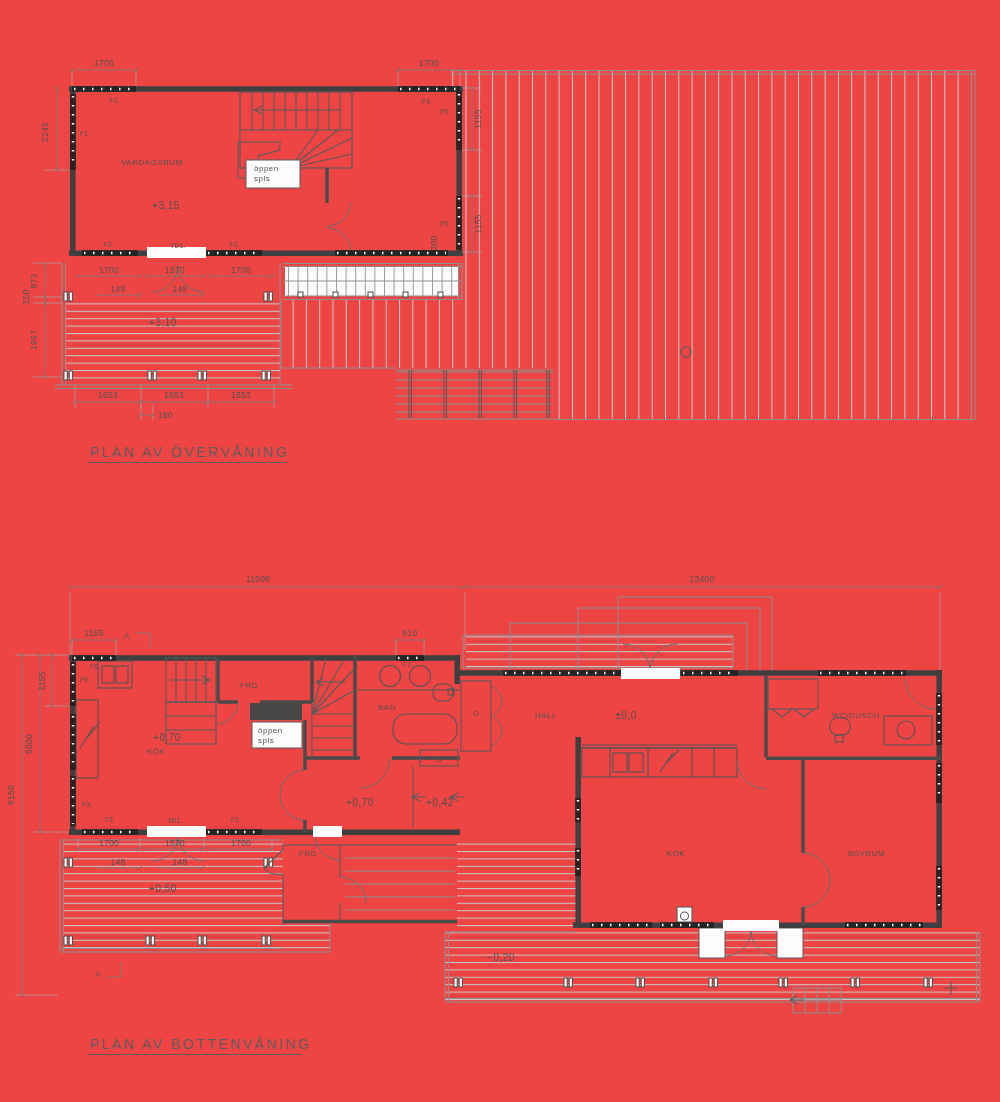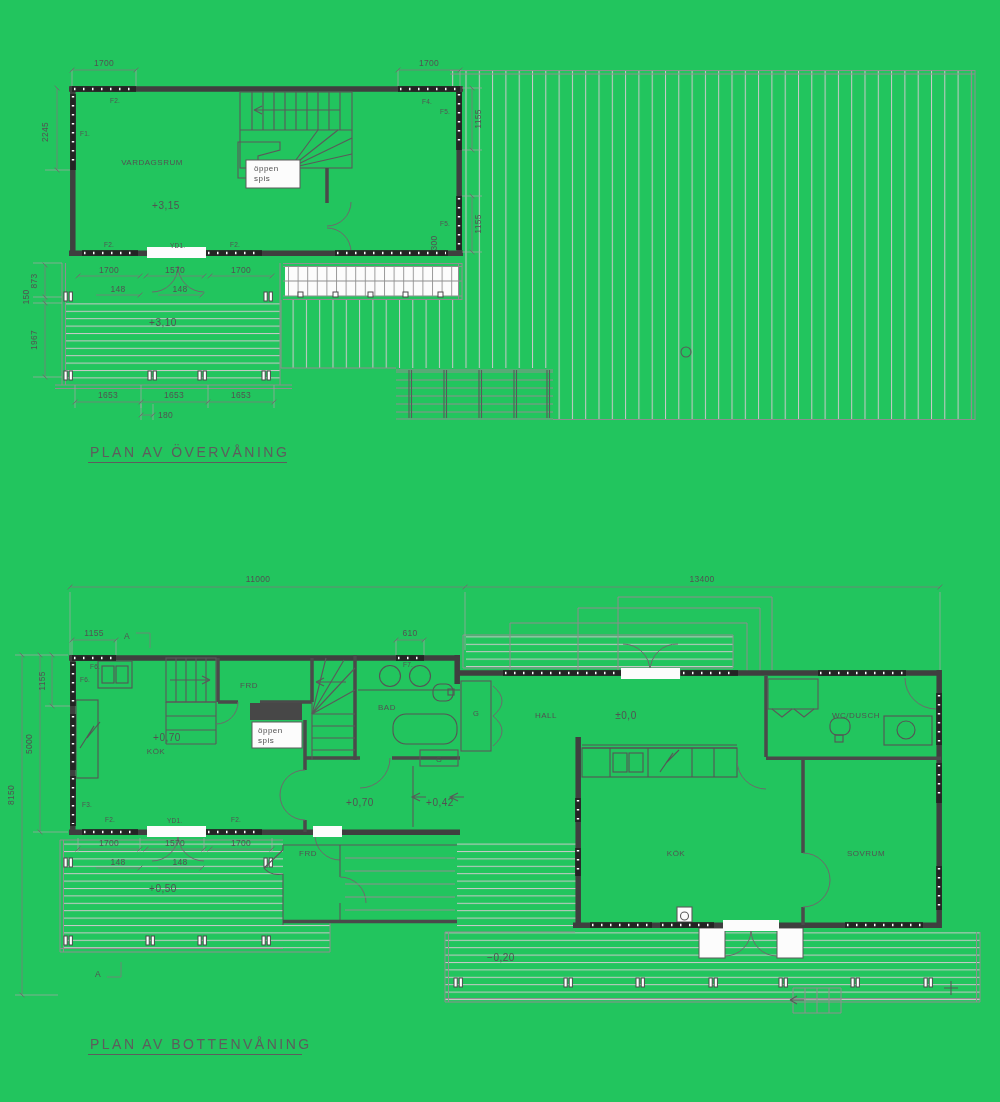--- a/index.html
+++ b/index.html
@@ -1,16 +1,16 @@
 <!DOCTYPE html>
 <html><head>
 <meta charset="utf-8">
 <style>
   html,body{margin:0;padding:0;background:#ffffff;}
-  .sheet{width:1000px;height:1102px;background:#22c55e;position:relative;}
+  .sheet{width:1000px;height:1102px;background:#ef4444;position:relative;}
   svg{display:block;}
   
   .wall{stroke:#3f3f3f;stroke-width:5.5;fill:none;stroke-linecap:butt}
   .iw{stroke:#4a4a4a;stroke-width:3.5;fill:none}
   .tn{stroke:#5a5a5a;stroke-width:1.1;fill:none}
   .dk{stroke:#8f8f8f;stroke-width:1;fill:none}
   .dim{stroke:#7c7c7c;stroke-width:.8;fill:none}
   .ext{stroke:#a8a8a8;stroke-width:.7;fill:none}
   .arc{stroke:#6b6b6b;stroke-width:1;fill:none}
   .fx{stroke:#555;stroke-width:1.1;fill:none}

